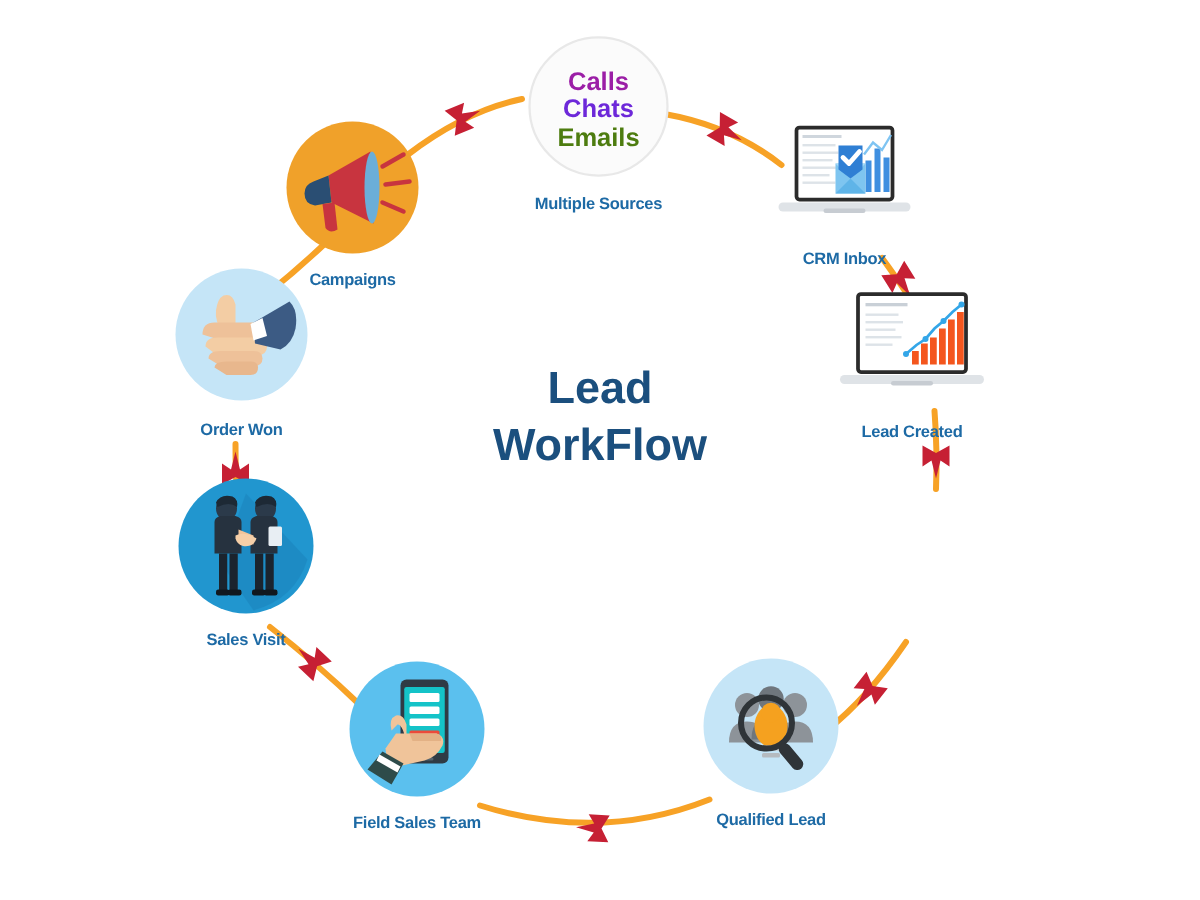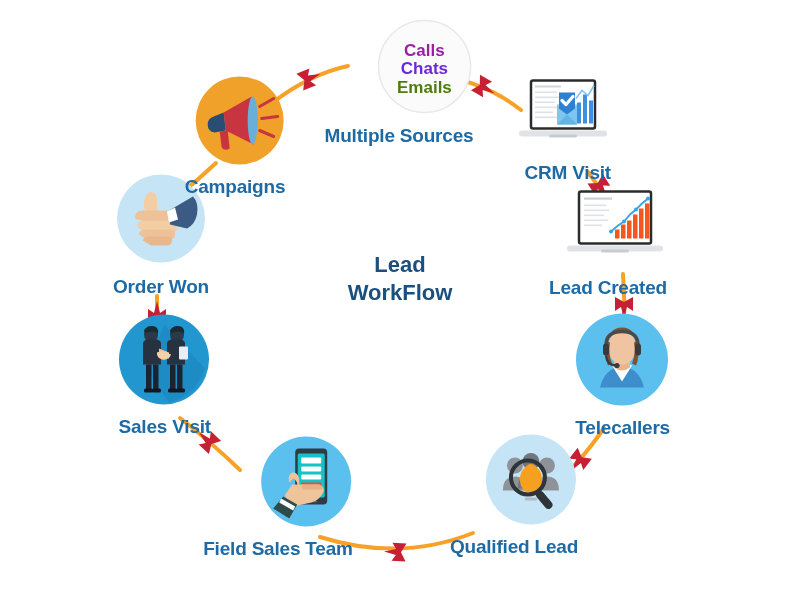--- a/index.html
+++ b/index.html
@@ -18,44 +18,44 @@
     position: absolute;
     inset: 0;
     width: 800px;
     height: 600px;
   }
   .node {
     position: absolute;
     transform: translate(-50%, -50%);
     display: flex;
     flex-direction: column;
-    align-items: flex-end;
+    align-items: center;
   }
   .node-icon {
     position: relative;
     display: block;
   }
   .node-label {
     margin-top: 5px;
     font-family: "Liberation Sans", sans-serif;
-    font-size: 19px;
+    font-size: 11px;
     font-weight: 600;
     color: #1d6aa5;
     white-space: nowrap;
     text-align: center;
     letter-spacing: -0.2px;
   }
   .center-title {
     position: absolute;
     left: 400px;
     top: 278px;
     transform: translate(-50%, -50%);
     text-align: center;
     font-family: "Liberation Sans", sans-serif;
-    font-size: 22px;
+    font-size: 30px;
     font-weight: bold;
     color: #1b4f7e;
     line-height: 1.25;
     white-space: nowrap;
   }
   .center-title .l2 { display: block; }
   .src-text {
     font-family: "Liberation Sans", sans-serif;
     font-weight: bold;
     font-size: 17px;
@@ -155,21 +155,21 @@
         <polyline points="61,22 67,14 73,19 79,9" fill="none" stroke="#7fc4f2" stroke-width="1.6"></polyline>
         <path d="M 42,28 L 62,28 L 62,48 L 42,48 Z" fill="#7ec5f0"></path>
         <path d="M 42,28 L 52,38 L 62,28 Z" fill="#a9dcf8"></path>
         <path d="M 42,48 L 52,38 L 62,48 Z" fill="#5fb4e8"></path>
         <path d="M 44,16 L 60,16 L 60,32 L 52,38 L 44,32 Z" fill="#2f7fd4"></path>
         <polyline points="47,24 51,28 58,20" fill="none" stroke="#ffffff" stroke-width="3.2" stroke-linecap="round" stroke-linejoin="round"></polyline>
         <rect x="4" y="54" width="88" height="6" rx="3" fill="#dfe3e7"></rect>
         <rect x="34" y="58" width="28" height="3" rx="1.5" fill="#c7ccd2"></rect>
       </svg>
     </div>
-    <div class="node-label">CRM Visit</div>
+    <div class="node-label">CRM Inbox</div>
   </div>
 
   <div class="node" style="left:608px; top:243px;">
     <div class="node-icon">
       <svg width="104" height="80" viewBox="0 0 104 80">
         <rect x="16" y="4" width="72" height="52" rx="2" fill="#ffffff" stroke="#2b2b2b" stroke-width="2.5"></rect>
         <rect x="21" y="10" width="28" height="2.2" fill="#c9d0d7"></rect>
         <rect x="21" y="17" width="22" height="1.6" fill="#dde3e8"></rect>
         <rect x="21" y="22" width="25" height="1.6" fill="#dde3e8"></rect>
         <rect x="21" y="27" width="20" height="1.6" fill="#dde3e8"></rect>
@@ -186,40 +186,20 @@
         <circle cx="61" cy="34" r="2" fill="#33a6e8"></circle>
         <circle cx="73" cy="22" r="2" fill="#33a6e8"></circle>
         <circle cx="85" cy="11" r="2" fill="#33a6e8"></circle>
         <rect x="4" y="58" width="96" height="6" rx="3" fill="#dfe3e7"></rect>
         <rect x="38" y="62" width="28" height="3" rx="1.5" fill="#c7ccd2"></rect>
       </svg>
     </div>
     <div class="node-label">Lead Created</div>
   </div>
 
-  <div class="node" style="left:622px; top:375px;">
-    <div class="node-icon">
-      <svg width="96" height="96" viewBox="0 0 96 96">
-        <circle cx="48" cy="48" r="46" fill="#5bc0ee"></circle>
-        <path d="M 26,76 Q 30,60 42,56 L 54,56 Q 66,60 70,76 Z" fill="#3c8fcc"></path>
-        <path d="M 38,54 L 48,70 L 58,54 L 54,52 L 42,52 Z" fill="#ffffff"></path>
-        <path d="M 40,40 L 56,40 L 56,56 Q 48,62 40,56 Z" fill="#e9b58f"></path>
-        <ellipse cx="48" cy="36" rx="14" ry="17" fill="#f0c4a0"></ellipse>
-        <path d="M 34,34 Q 34,16 48,16 Q 62,16 62,34 L 62,26 Q 56,21 48,21 Q 40,21 34,26 Z" fill="#7b5434"></path>
-        <path d="M 33,30 Q 30,46 34,54 L 38,52 Q 34,42 36,31 Z" fill="#7b5434"></path>
-        <path d="M 63,30 Q 66,46 62,54 L 58,52 Q 62,42 60,31 Z" fill="#7b5434"></path>
-        <path d="M 32,34 Q 32,20 48,20 Q 64,20 64,34" fill="none" stroke="#4a4a4a" stroke-width="3.4"></path>
-        <rect x="29" y="32" width="6" height="12" rx="3" fill="#3b3b3b"></rect>
-        <rect x="61" y="32" width="6" height="12" rx="3" fill="#3b3b3b"></rect>
-        <path d="M 32,44 Q 33,54 42,54" fill="none" stroke="#3b3b3b" stroke-width="2.4"></path>
-        <circle cx="43" cy="54" r="2.6" fill="#3b3b3b"></circle>
-      </svg>
-    </div>
-    <div class="node-label">Telecallers</div>
-  </div>
 
   <div class="node" style="left:514px; top:495px;">
     <div class="node-icon">
       <svg width="94" height="94" viewBox="0 0 94 94">
         <circle cx="47" cy="47" r="45" fill="#c5e5f7"></circle>
         <circle cx="31" cy="33" r="8" fill="#8d9399"></circle>
         <path d="M 19,58 Q 19,44 31,44 Q 43,44 43,58 Z" fill="#8d9399"></path>
         <circle cx="63" cy="33" r="8" fill="#8d9399"></circle>
         <path d="M 51,58 Q 51,44 63,44 Q 75,44 75,58 Z" fill="#8d9399"></path>
         <circle cx="47" cy="29" r="8.5" fill="#6f767d"></circle>

